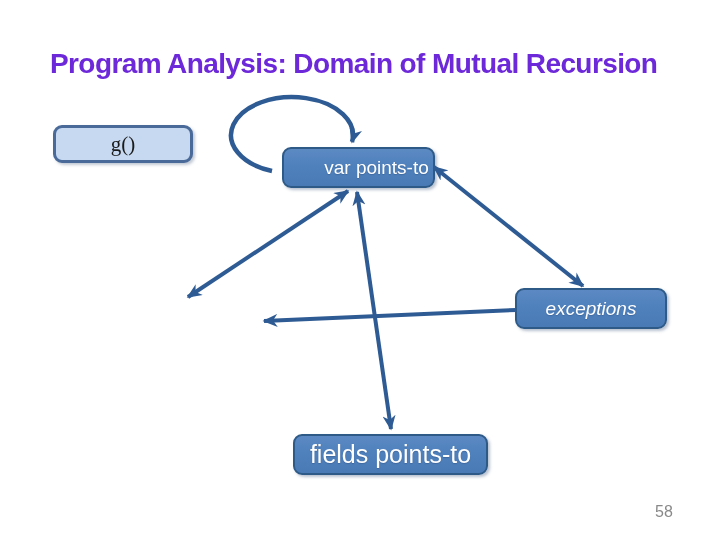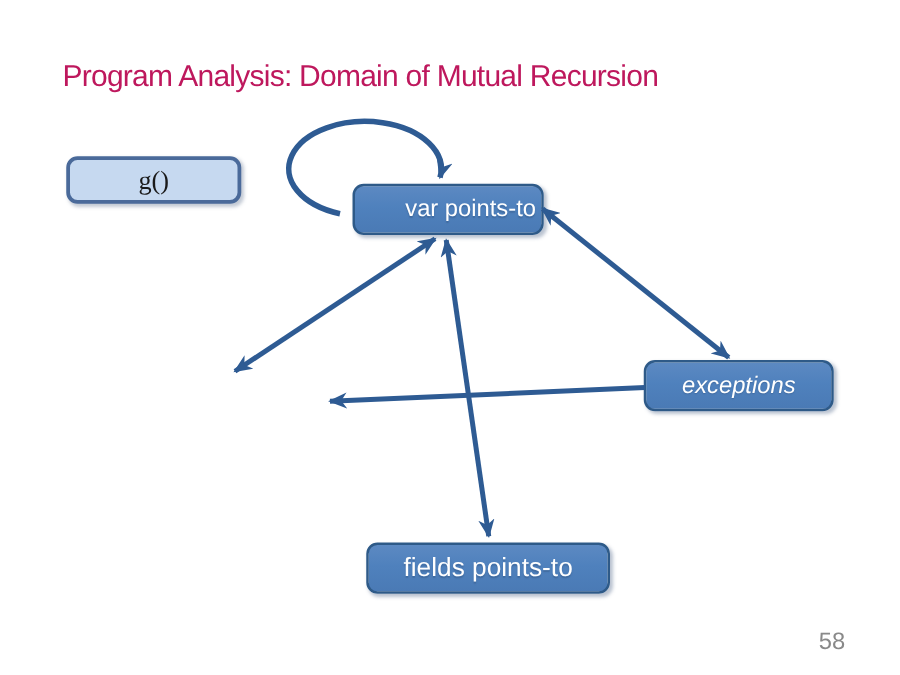--- a/index.html
+++ b/index.html
@@ -9,24 +9,24 @@
     height: 540px;
     background: #ffffff;
     overflow: hidden;
     font-family: "Liberation Sans", sans-serif;
   }
   .slide-title {
     position: absolute;
     left: 50px;
     top: 48px;
     width: 640px;
-    font-size: 24px;
-    font-weight: 400;
+    font-size: 28px;
+    font-weight: 700;
     letter-spacing: -0.6px;
-    color: #be185d;
+    color: #6d28d9;
     white-space: nowrap;
   }
   .edge-layer {
     position: absolute;
     left: 0; top: 0;
     width: 720px; height: 540px;
     pointer-events: none;
   }
   .node {
     position: absolute;
@@ -50,26 +50,26 @@
     border: 3px solid #4a6a9a;
     color: #1a1a1a;
     font-family: "Liberation Serif", serif;
     font-size: 21px;
     box-shadow: 2px 2px 3px rgba(120, 135, 160, 0.45);
   }
   .node-g            { left: 53px;  top: 125px; width: 140px; height: 38px; }
   .node-var          { left: 282px; top: 147px; width: 153px; height: 41px; padding-left: 36px; }
   .node-call         { left: 110px; top: 301px; width: 150px; height: 42px; }
   .node-exceptions   { left: 515px; top: 288px; width: 152px; height: 41px; font-style: italic; }
-  .node-fields       { left: 293px; top: 434px; width: 195px; height: 41px; font-size: 21px; }
+  .node-fields       { left: 293px; top: 434px; width: 195px; height: 41px; font-size: 25px; }
   .page-number {
     position: absolute;
     left: 655px;
     top: 503px;
-    font-size: 19px;
+    font-size: 16px;
     color: #898989;
   }
 </style>
 </head>
 <body>
 
 <div class="slide">
 
   <div class="slide-title">Program Analysis: Domain of Mutual Recursion</div>
 

